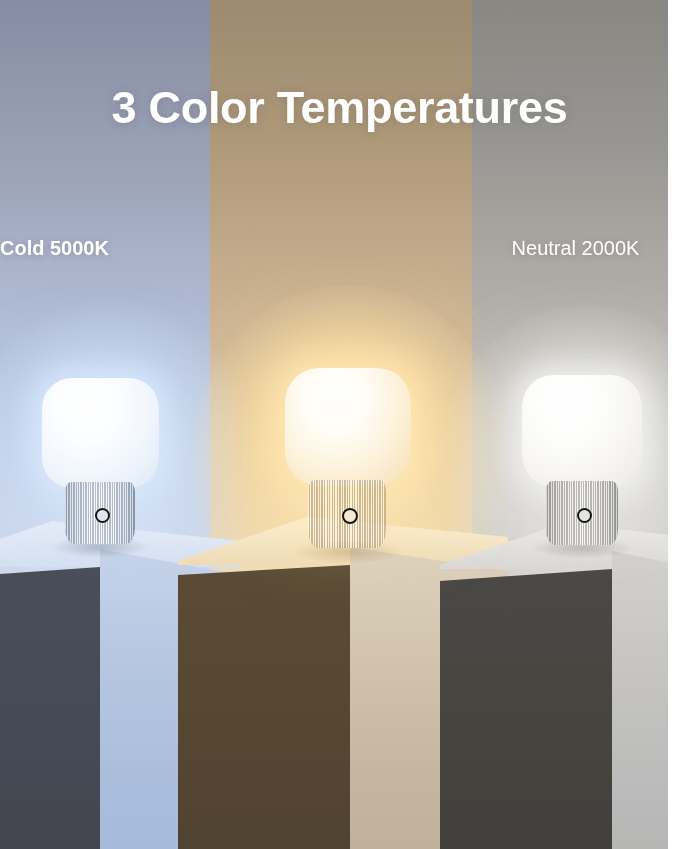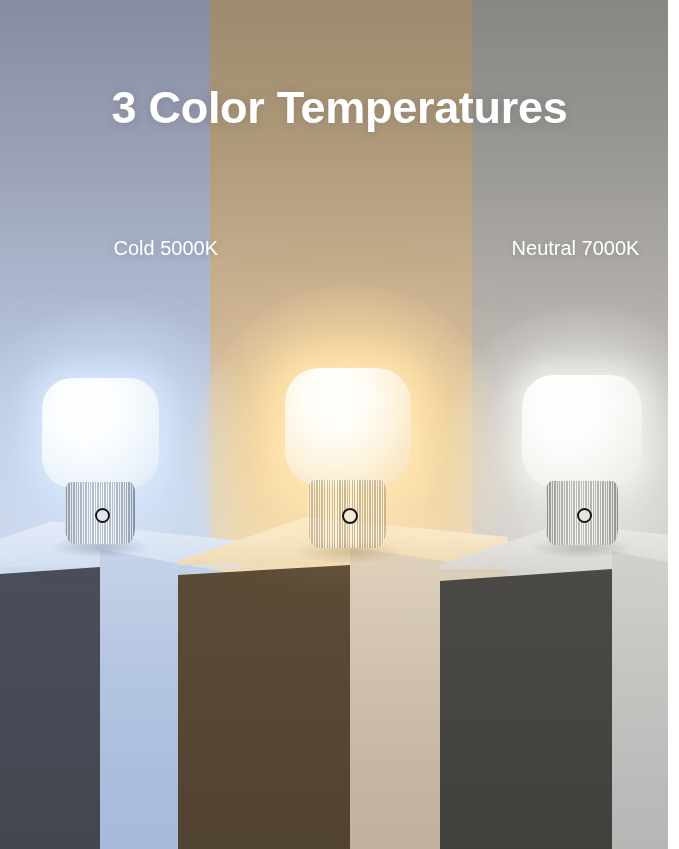--- a/index.html
+++ b/index.html
@@ -295,21 +295,21 @@
   }
   .ct-label {
     position: absolute;
     top: 237px;
     font-size: 20px;
     font-weight: normal;
     color: #ffffff;
     text-shadow: 0 1px 6px rgba(90,90,95,0.3);
     white-space: nowrap;
   }
-  .ct-label-cold    { left: 8px;   width: 210px; text-align: right; }
+  .ct-label-cold    { left: 0;   width: 210px; text-align: left; font-weight: bold; }
   .ct-label-warm    { left: 210px; width: 262px; text-align: center; }
   .ct-label-neutral { left: 472px; width: 207px; text-align: center; }
 </style>
 </head>
 <body>
 
 <div id="scene">
 
   <div class="panel panel-cold"></div>
   <div class="panel panel-warm"></div>
@@ -358,15 +358,15 @@
     <div class="shade"></div>
     <div class="base">
       <div class="ribs"></div>
       <div class="button"></div>
     </div>
   </div>
 
   <div class="headline">3 Color Temperatures</div>
 
   <div class="ct-label ct-label-cold">Cold 5000K</div>
-  <div class="ct-label ct-label-neutral">Neutral 7000K</div>
+  <div class="ct-label ct-label-neutral">Neutral 2000K</div>
 
 </div>
 
 </body></html>

